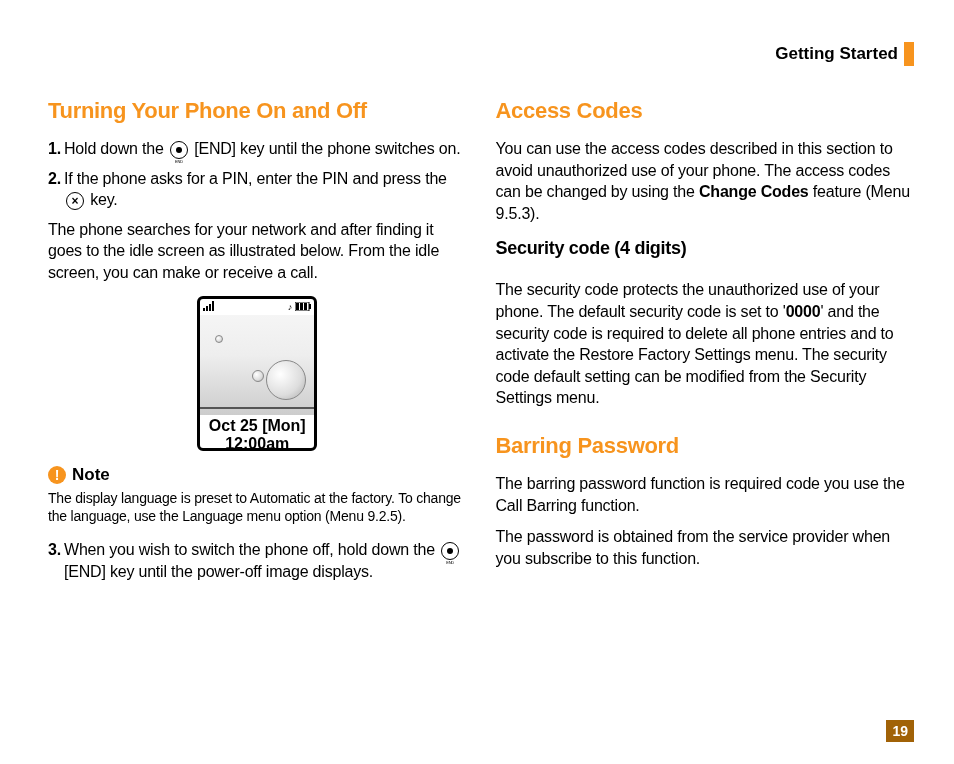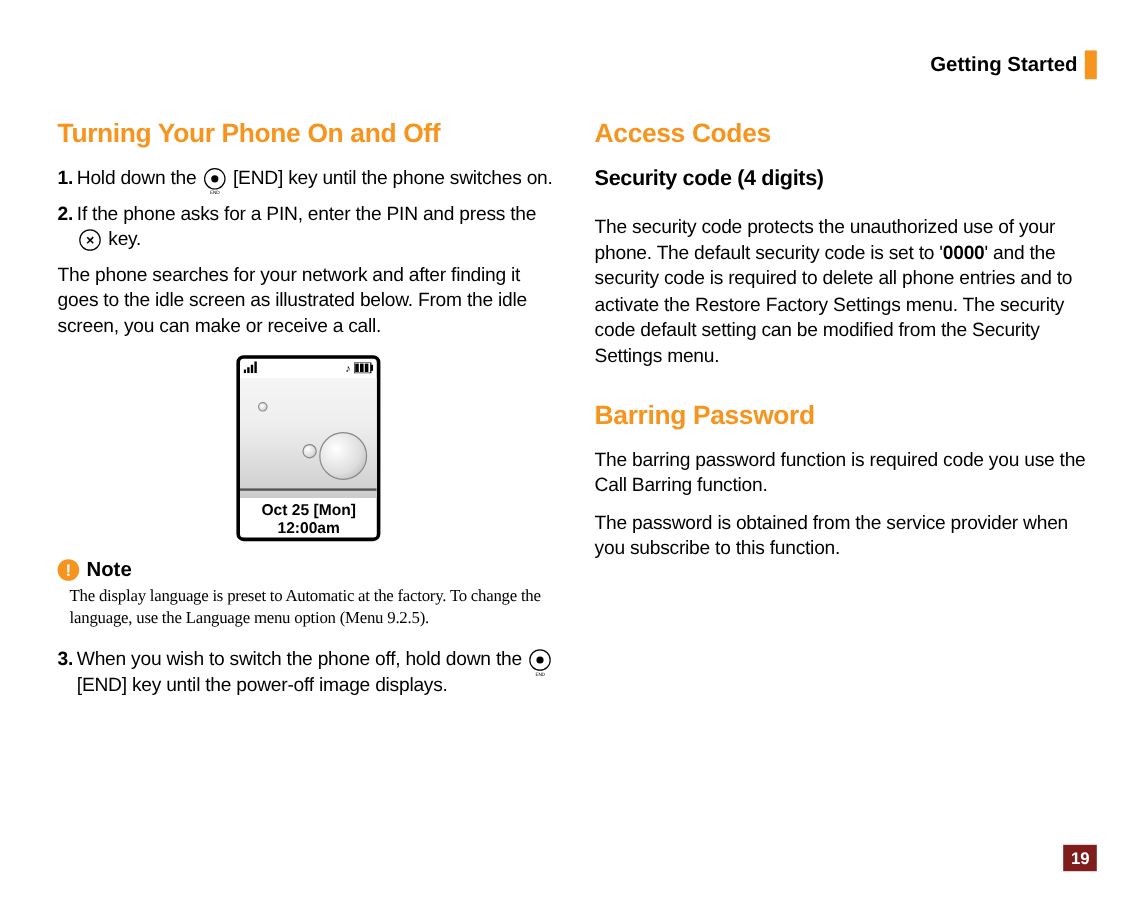--- a/index.html
+++ b/index.html
@@ -130,21 +130,21 @@
     position: relative;
     overflow: hidden;
   }
   .bubble {
     position: absolute;
     border: 1.5px solid #888;
     border-radius: 50%;
     background: radial-gradient(circle at 35% 35%, #fff, #ddd 60%, #aaa);
   }
   .phone-date {
-    font-size: 13px;
+    font-size: 16px;
     font-weight: bold;
     text-align: center;
     padding-top: 2px;
   }
   .phone-softkeys {
     display: flex;
     justify-content: space-between;
     padding: 0 4px 2px 4px;
     font-size: 17px;
     font-weight: bold;
@@ -164,30 +164,29 @@
     color: #fff;
     display: inline-flex;
     align-items: center;
     justify-content: center;
     font-weight: bold;
     font-size: 14px;
   }
   .note-body {
     font-size: 14px;
     line-height: 1.3;
-    margin-left: 10px;
+    margin-left: 0;
     margin-bottom: 14px;
     letter-spacing: -0.2px;
-    font-family: Liberation Serif, serif;
   }
   .page-num {
     position: absolute;
-    bottom: 38px;
+    bottom: 22px;
     right: 40px;
-    background: #7f1d1d;
+    background: #a16207;
     color: #fff;
     font-weight: bold;
     font-size: 14px;
     padding: 3px 6px;
   }
   .bold { font-weight: bold; }
 </style>
 </head>
 <body>
 
@@ -267,20 +266,23 @@
         <span class="end-icon"></span>
         <span> [END] key until the power-off image displays.</span>
       </div>
     </div>
 
   </div>
 
   <div class="col">
 
     <h2 class="orange">Access Codes</h2>
+    <p class="body-text">
+      <span>You can use the access codes described in this section to avoid unauthorized use of your phone. The access codes can be changed by using the </span><span class="bold">Change Codes</span><span> feature (Menu 9.5.3).</span>
+    </p>
 
     <h3 class="sub">Security code (4 digits)</h3>
     <p class="body-text">
       <span>The security code protects the unauthorized use of your phone. The default security code is set to '</span><span class="bold">0000</span><span>' and the security code is required to delete all phone entries and to activate the Restore Factory Settings menu. The security code default setting can be modified from the Security Settings menu.</span>
     </p>
 
     <h2 class="orange" style="margin-top:24px;">Barring Password</h2>
     <p class="body-text">The barring password function is required code you use the Call Barring function.</p>
     <p class="body-text">The password is obtained from the service provider when you subscribe to this function.</p>
 

